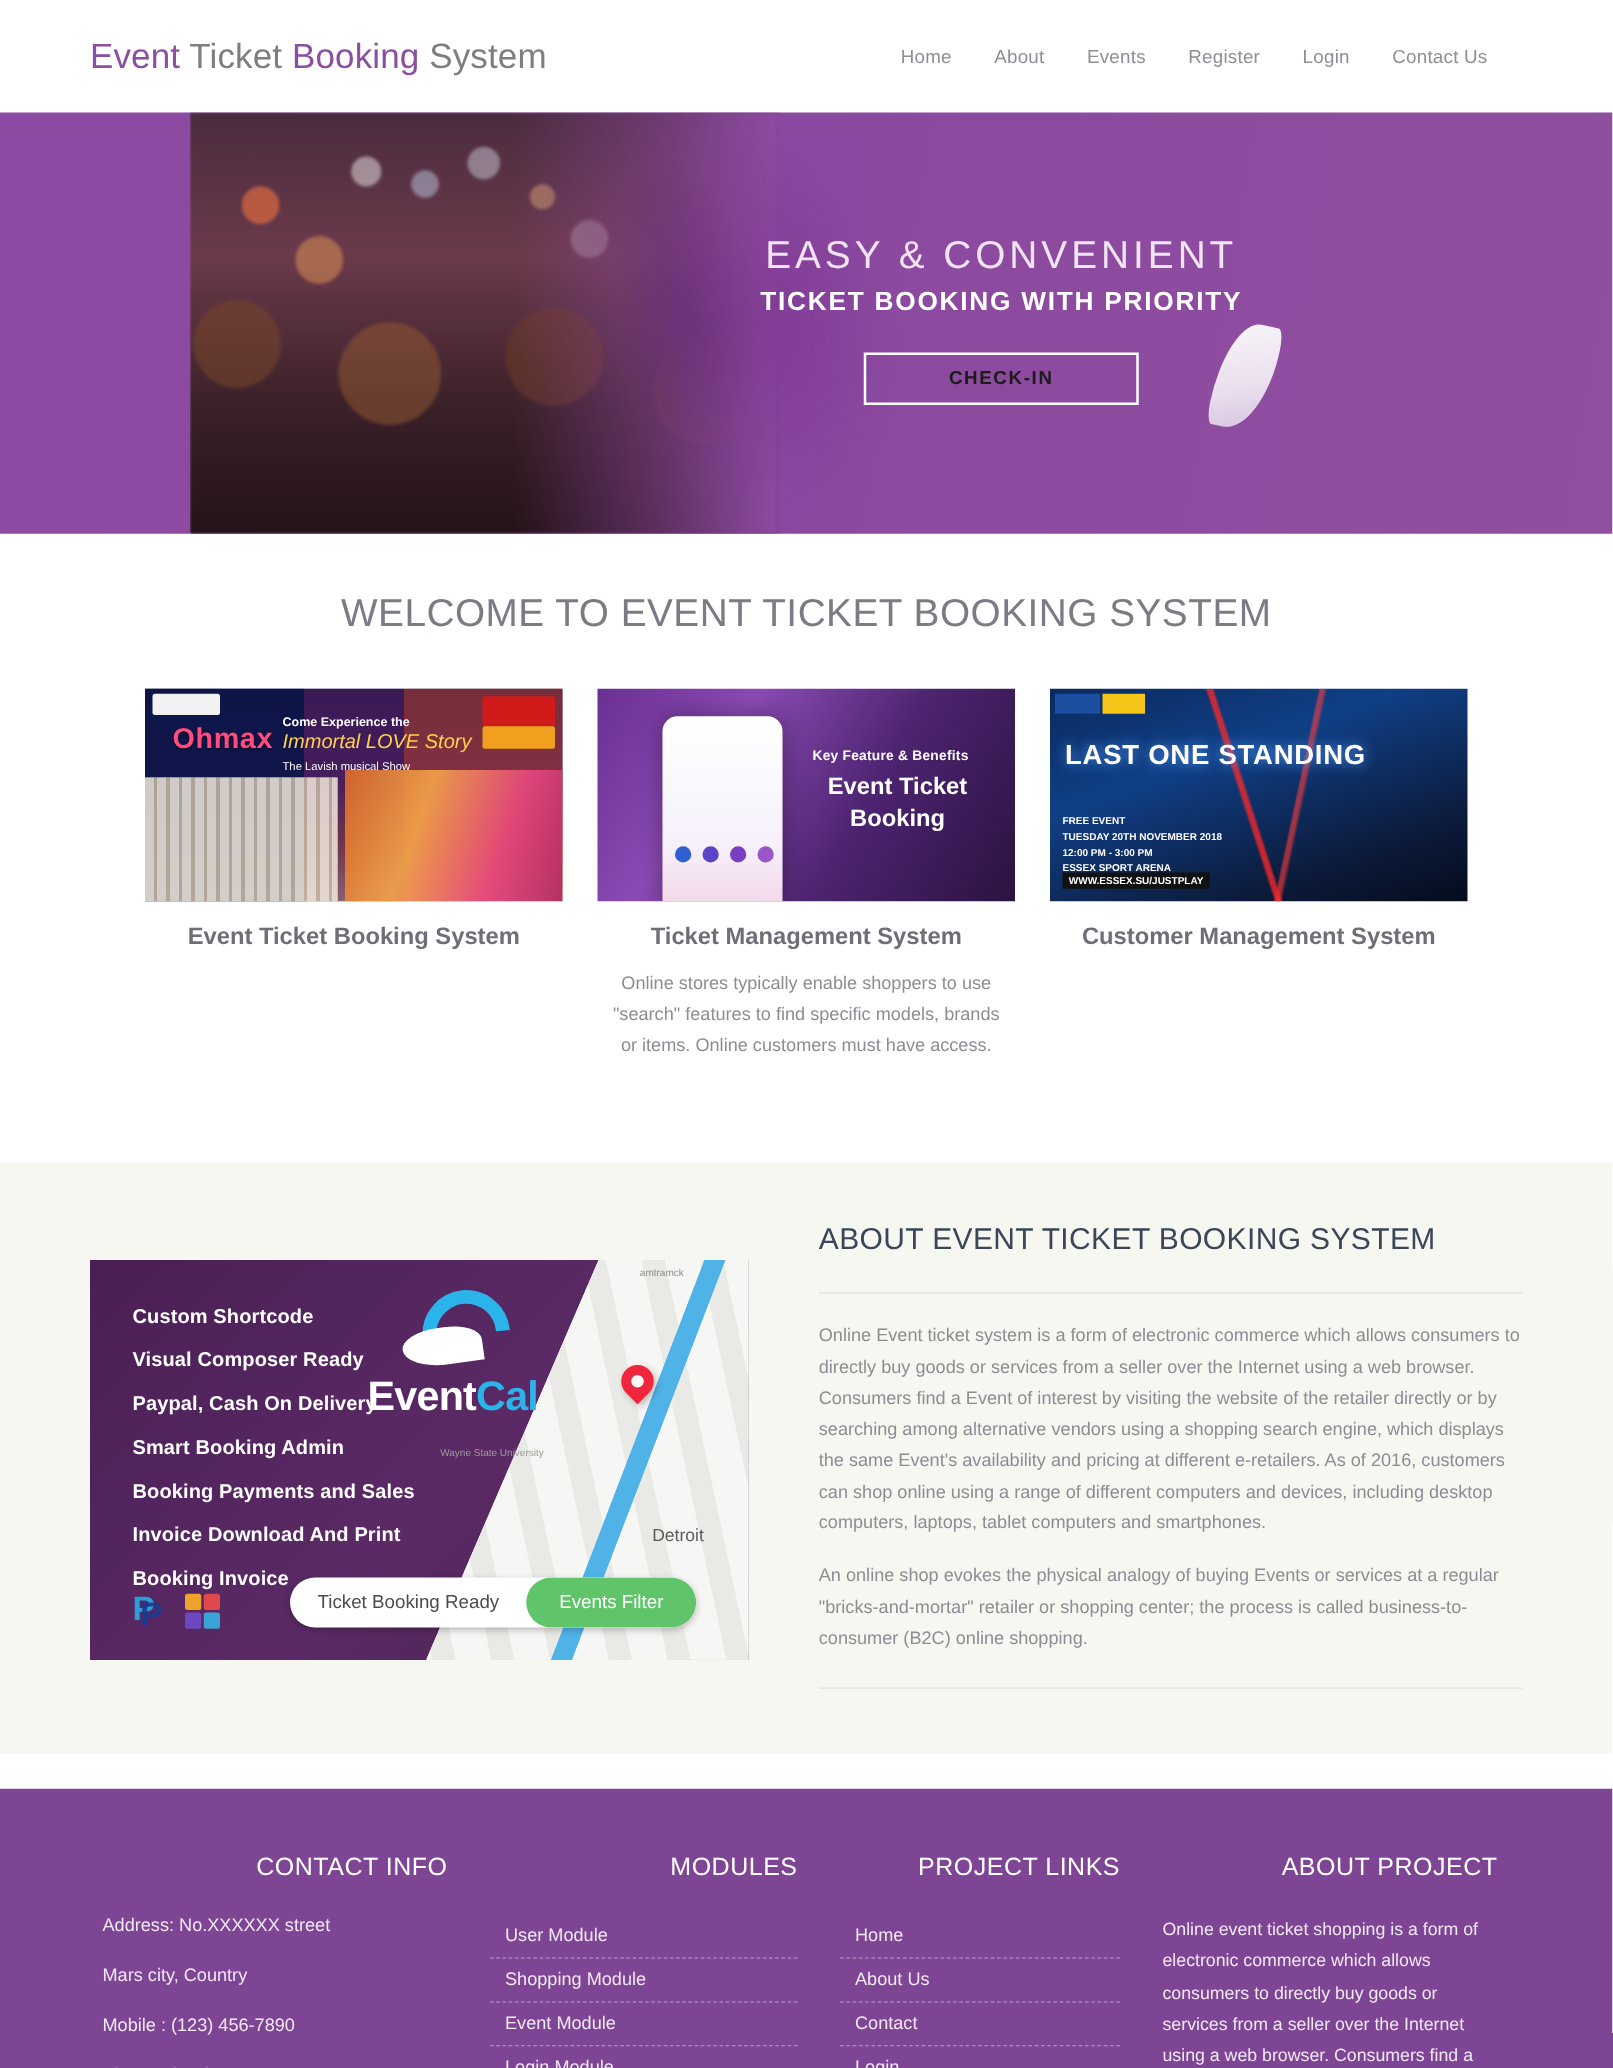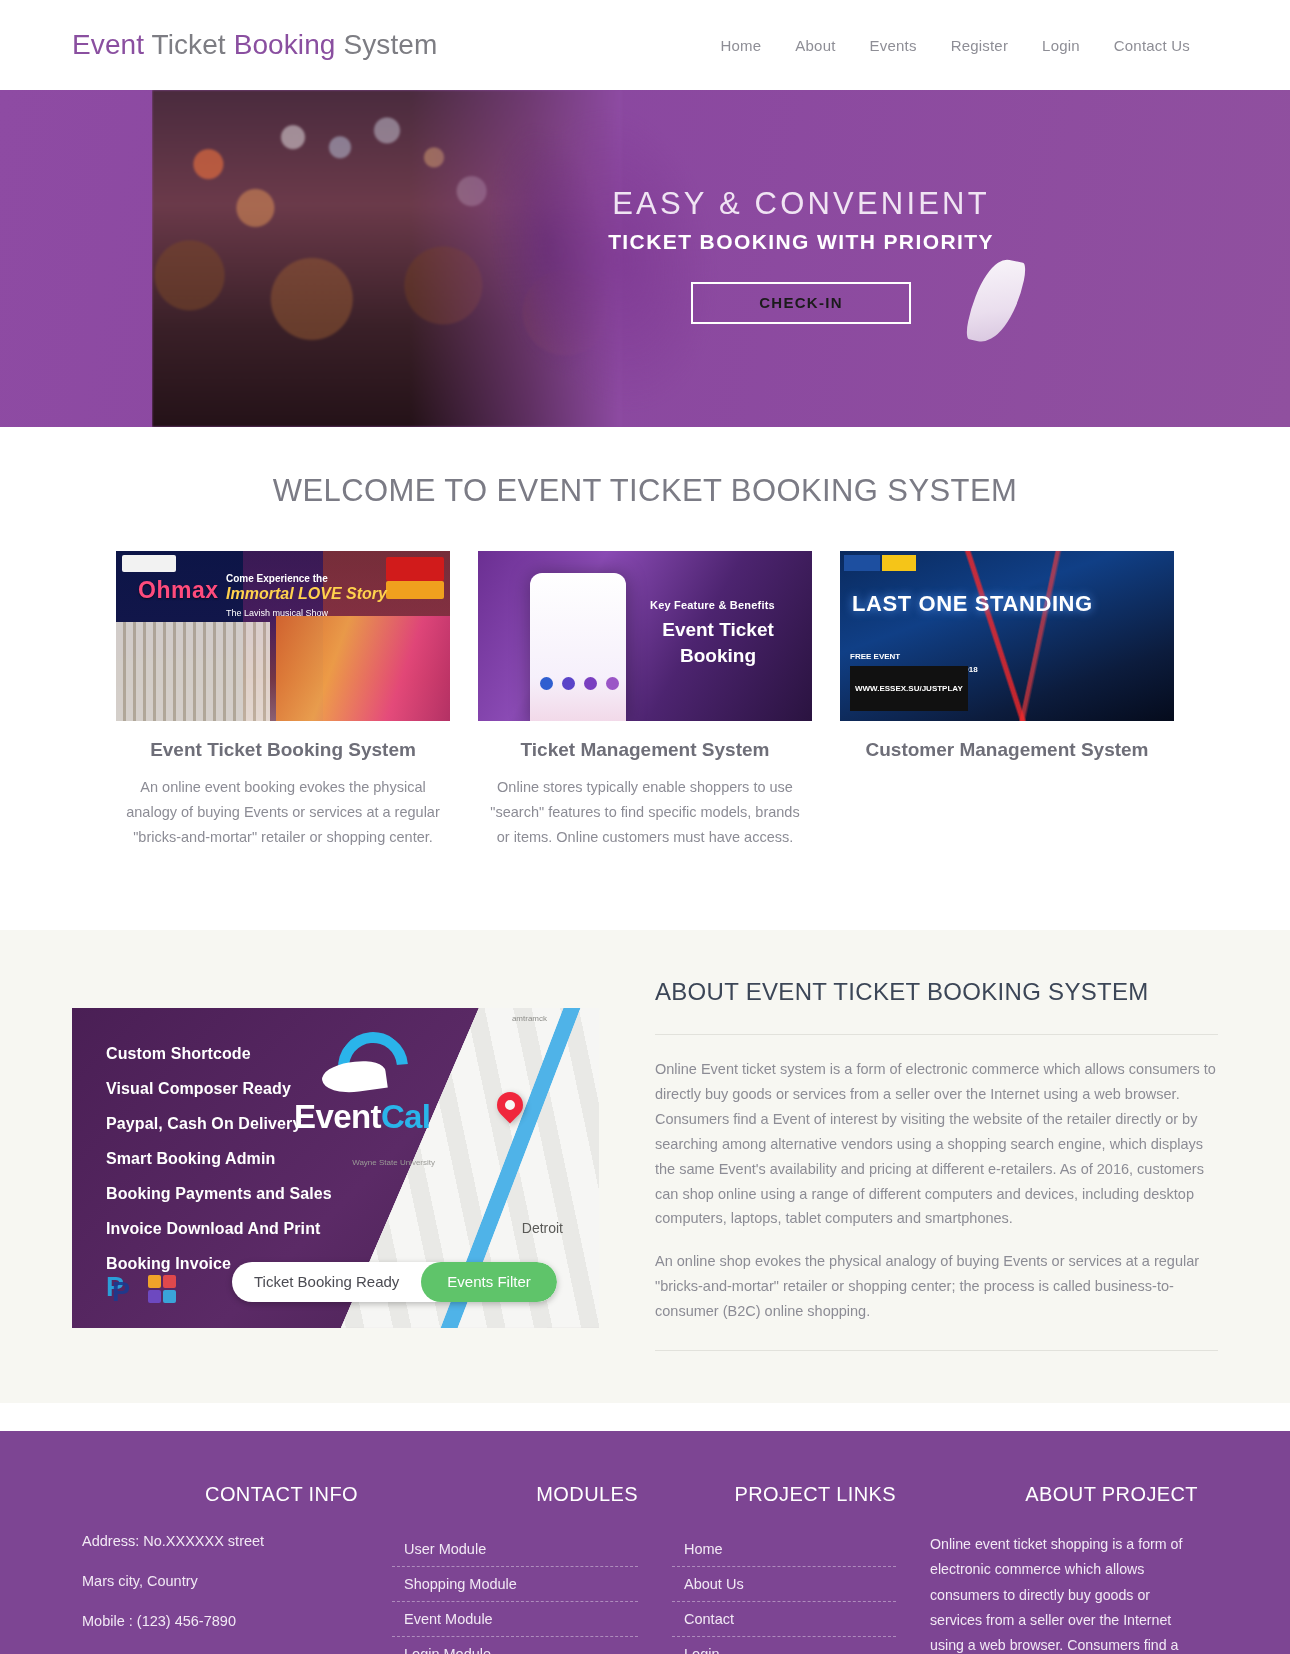--- a/index.html
+++ b/index.html
@@ -185,21 +185,21 @@
     position:absolute; left:22px; top:26px; color:#ff4b7d;
     font-size:23px; font-weight:800; letter-spacing:.5px;
     text-shadow: 0 1px 2px rgba(0,0,0,.6);
   }
   .art-1 .txt2 {
     position:absolute; left:110px; top:22px; color:#ffffff;
     font-size:10px; font-weight:600;
   }
   .art-1 .txt3 {
     position:absolute; left:110px; top:34px; color:#ffd24d;
-    font-size:16px; font-weight:700; font-style:italic;
+    font-size:16px; font-weight:400; font-style:italic;
   }
   .art-1 .txt4 {
     position:absolute; left:110px; top:56px; color:#ffffff; font-size:9px;
     line-height:1.35;
   }
   .art-1 .lace{
     position:absolute; left:0; bottom:0; width:46%; height:58%;
     background:
       repeating-linear-gradient(90deg,#f3ece0 0 7px, #c9bda6 7px 10px),
       repeating-linear-gradient(0deg,#f3ece0 0 7px, #c9bda6 7px 10px);
@@ -246,21 +246,21 @@
     font-size:22px; font-weight:800; letter-spacing:.6px;
     text-shadow: 0 0 10px rgba(90,160,255,.9);
   }
   .art-3 .info {
     position:absolute; left:10px; top:100px; color:#ffe24b;
     font-size:8px; font-weight:700; line-height:1.6;
   }
   .art-3 .info em{ color:#ffffff; font-style:normal; }
   .art-3 .url {
     position:absolute; left:10px; bottom:10px; background:#111;
-    color:#fff; font-size:8px; font-weight:700; padding:18px 5px;
+    color:#fff; font-size:8px; font-weight:700; padding:2px 5px;
   }
   .art-3 .lasers{
     position:absolute; inset:0;
     background:
       linear-gradient(72deg, transparent 46%, rgba(255,40,40,.75) 46.6%, rgba(255,40,40,.75) 47.4%, transparent 48%),
       linear-gradient(102deg, transparent 58%, rgba(255,60,60,.6) 58.5%, rgba(255,60,60,.6) 59.2%, transparent 60%);
   }
   .card-title {
     text-align: center;
     margin-top: 18px;
@@ -526,21 +526,20 @@
         <span class="tag-red"></span>
         <span class="tag-org"></span>
         <span class="lace"></span>
         <span class="figs"></span>
         <span class="txt1">Ohmax</span>
         <span class="txt2">Come Experience the</span>
         <span class="txt3">Immortal LOVE Story</span>
         <span class="txt4">The Lavish musical Show</span>
       </div>
       <h3 class="card-title">Event Ticket Booking System</h3>
-      <p class="card-text">An online event booking evokes the physical analogy of buying Events or services at a regular "bricks-and-mortar" retailer or shopping center.</p>
     </article>
 
     <article class="card">
       <div class="card-media art-2">
         <span class="phone"></span>
         <span class="dots">
           <i style="background:#2f5fd0"></i>
             <i style="background:#5a43c8"></i>
             <i style="background:#7a3fc0"></i>
             <i style="background:#9a55c6"></i>

